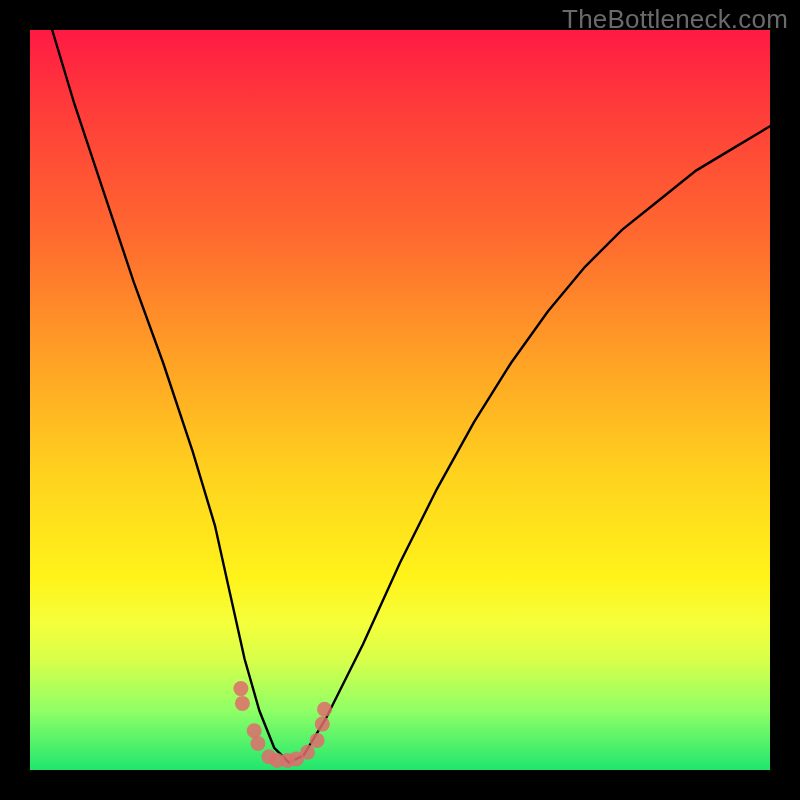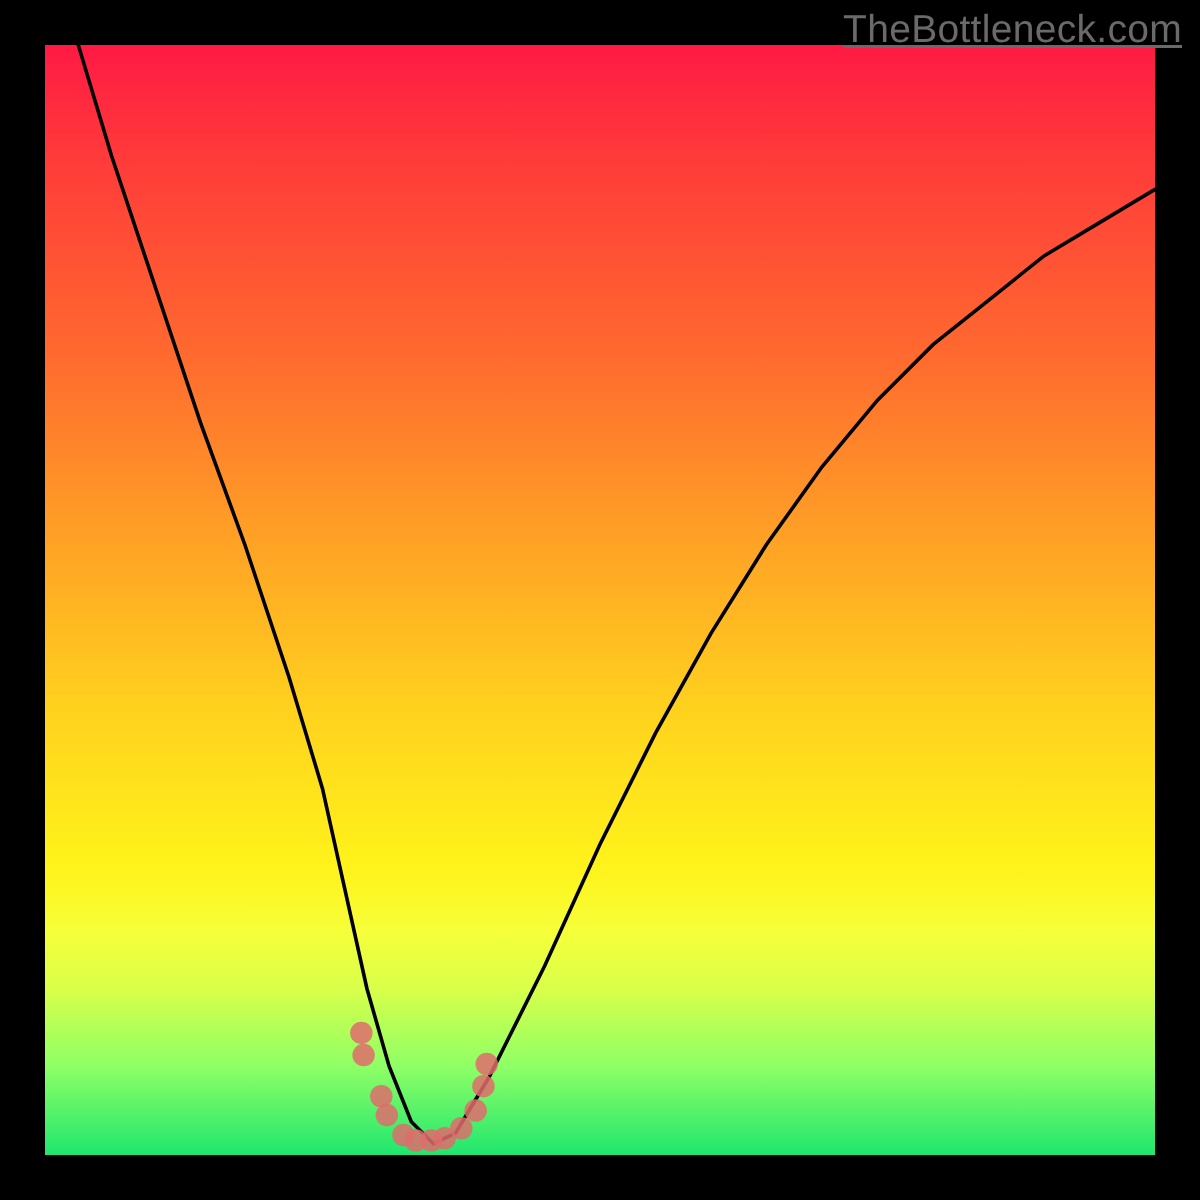--- a/index.html
+++ b/index.html
@@ -23,21 +23,20 @@
   }
   .curve { position: absolute; inset: 0; }
   .watermark {
     position: absolute;
     top: 4px;
     right: 12px;
     color: #6a6a6a;
     font-size: 26px;
     letter-spacing: 0.2px;
     font-weight: 400;
-    text-decoration: underline;
   }
 </style>
 </head>
 <body>
 
 <div class="outer">
   <div class="plot">
     <svg class="curve" viewBox="0 0 740 740" preserveAspectRatio="none">
 
       <path id="curve-path" fill="none" stroke="#000" stroke-width="2.4" stroke-linecap="round" d="M22.2 0.0 L44.4 74.0 L74.0 162.8 L103.6 251.6 L133.2 333.0 L162.8 421.8 L185.0 495.8 L199.8 562.4 L214.6 629.0 L229.4 680.8 L244.2 717.8 L259.0 732.6 L273.8 725.2 L296.0 688.2 L333.0 614.2 L370.0 532.8 L407.0 458.8 L444.0 392.2 L481.0 333.0 L518.0 281.2 L555.0 236.8 L592.0 199.8 L629.0 170.2 L666.0 140.6 L703.0 118.4 L740.0 96.2"></path>

